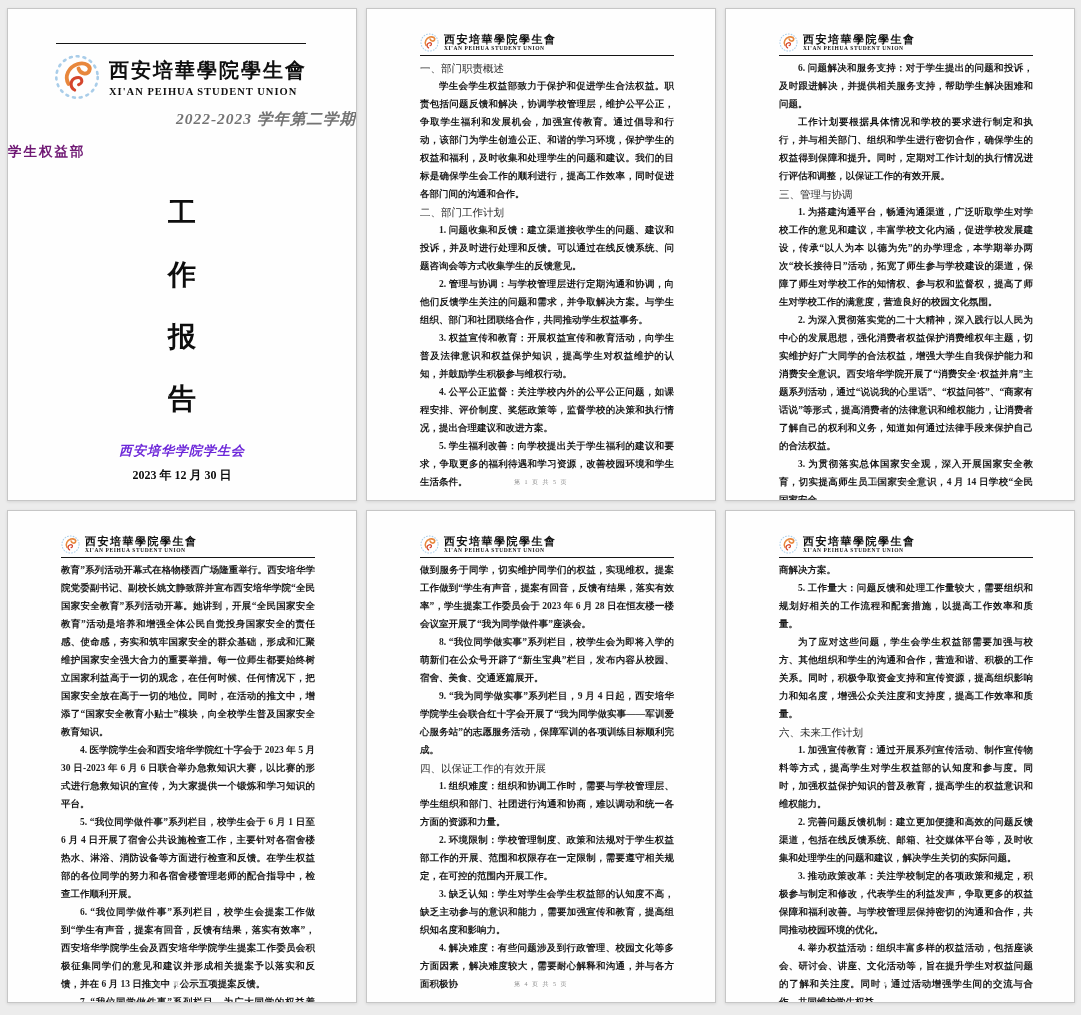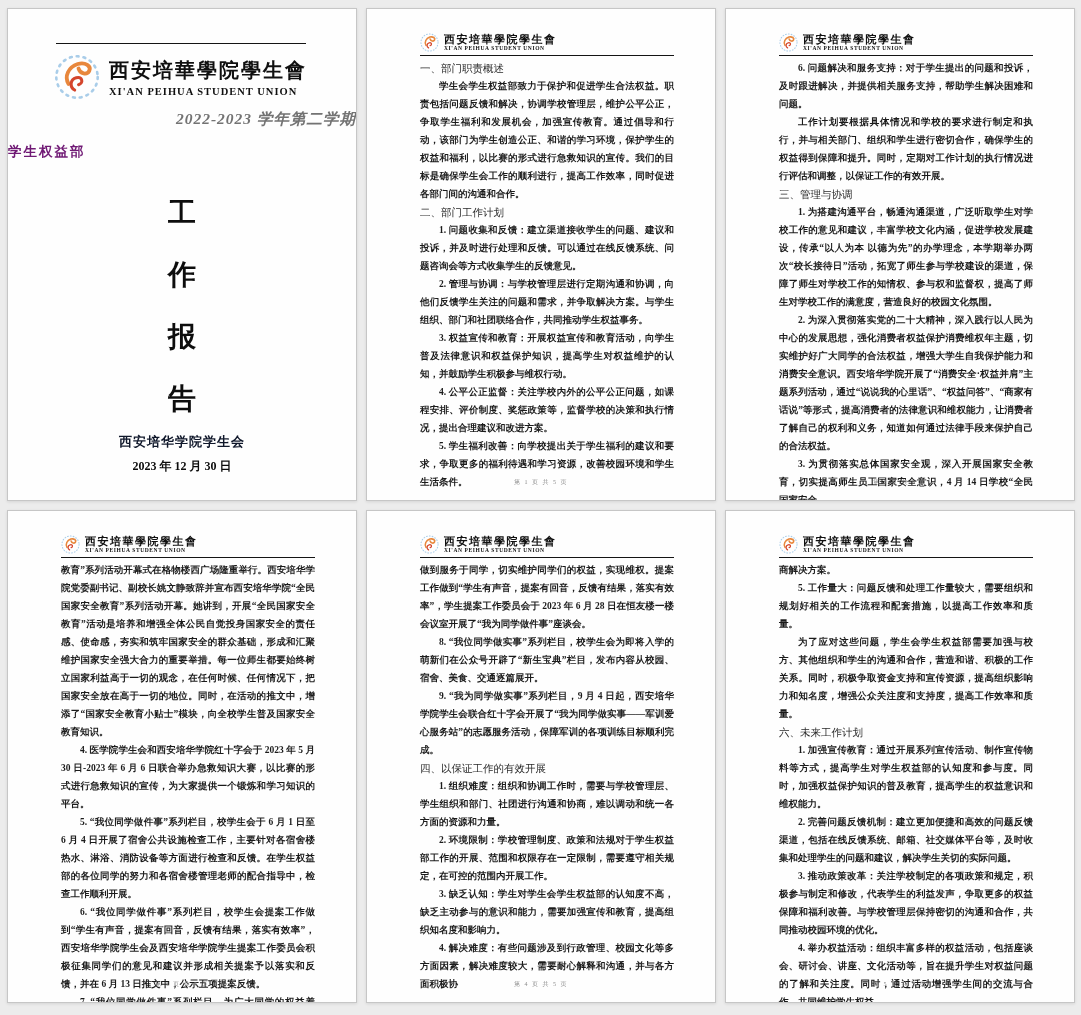--- a/index.html
+++ b/index.html
@@ -51,21 +51,21 @@
     font-size:13.5px;font-weight:bold;
     color:#701a75;margin-top:13px;letter-spacing:2px;
   }
   .cover-title{margin-top:21px;}
   .cover-title .tchar{
     text-align:center;font-size:28px;font-weight:bold;
     color:#0d0d0d;height:62px;line-height:62px;
   }
   .cover-org{
     text-align:center;font-size:13px;font-weight:bold;
-    color:#0f172a;margin-top:3px;letter-spacing:1px;
+    color:#6d28d9;margin-top:12px;letter-spacing:1px;font-style:italic;
   }
   .cover-date{
     text-align:center;font-size:12px;font-weight:bold;
     color:#0d0d0d;margin-top:7px;
   }
   
   .c-header{
     display:flex;align-items:center;gap:5px;
     margin:24px 41px 0 53px;
   }
@@ -143,21 +143,21 @@
         </svg>
       </span>
       <span>
         <div class="h-cn">西安培華學院學生會</div>
         <div class="h-en">XI'AN PEIHUA STUDENT UNION</div>
       </span>
     </div>
     <div class="c-rule"></div>
     <div class="c-body">
         <p class="heading">一、部门职责概述</p>
-        <p class="">学生会学生权益部致力于保护和促进学生合法权益。职责包括问题反馈和解决，协调学校管理层，维护公平公正，争取学生福利和发展机会，加强宣传教育。通过倡导和行动，该部门为学生创造公正、和谐的学习环境，保护学生的权益和福利，以比赛的形式进行急救知识的宣传。我们的目标是确保学生会工作的顺利进行，提高工作效率，同时促进各部门间的沟通和合作。</p>
+        <p class="">学生会学生权益部致力于保护和促进学生合法权益。职责包括问题反馈和解决，协调学校管理层，维护公平公正，争取学生福利和发展机会，加强宣传教育。通过倡导和行动，该部门为学生创造公正、和谐的学习环境，保护学生的权益和福利，及时收集和处理学生的问题和建议。我们的目标是确保学生会工作的顺利进行，提高工作效率，同时促进各部门间的沟通和合作。</p>
         <p class="heading">二、部门工作计划</p>
         <p class="">1. 问题收集和反馈：建立渠道接收学生的问题、建议和投诉，并及时进行处理和反馈。可以通过在线反馈系统、问题咨询会等方式收集学生的反馈意见。</p>
         <p class="">2. 管理与协调：与学校管理层进行定期沟通和协调，向他们反馈学生关注的问题和需求，并争取解决方案。与学生组织、部门和社团联络合作，共同推动学生权益事务。</p>
         <p class="">3. 权益宣传和教育：开展权益宣传和教育活动，向学生普及法律意识和权益保护知识，提高学生对权益维护的认知，并鼓励学生积极参与维权行动。</p>
         <p class="">4. 公平公正监督：关注学校内外的公平公正问题，如课程安排、评价制度、奖惩政策等，监督学校的决策和执行情况，提出合理建议和改进方案。</p>
         <p class="">5. 学生福利改善：向学校提出关于学生福利的建议和要求，争取更多的福利待遇和学习资源，改善校园环境和学生生活条件。</p>
       </div>
     <div class="c-footer">第 1 页 共 5 页</div>
   </div>
 

